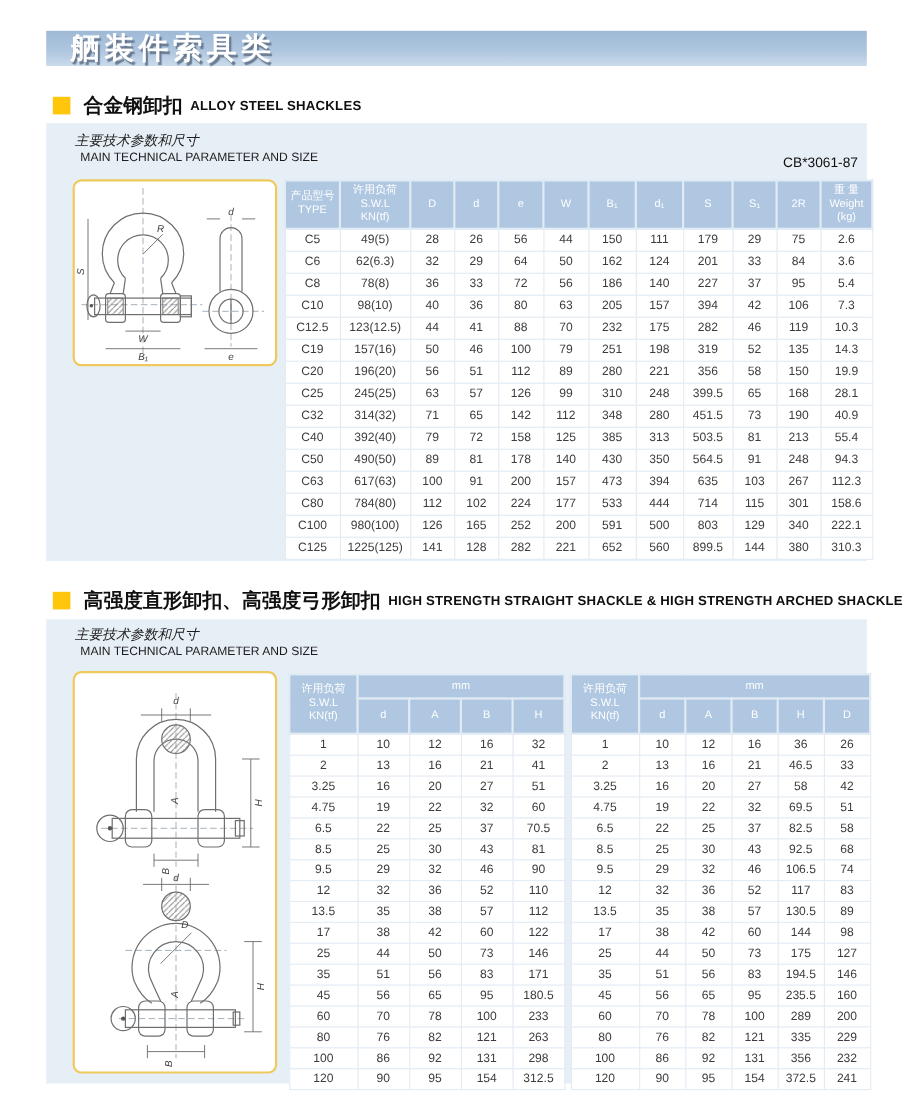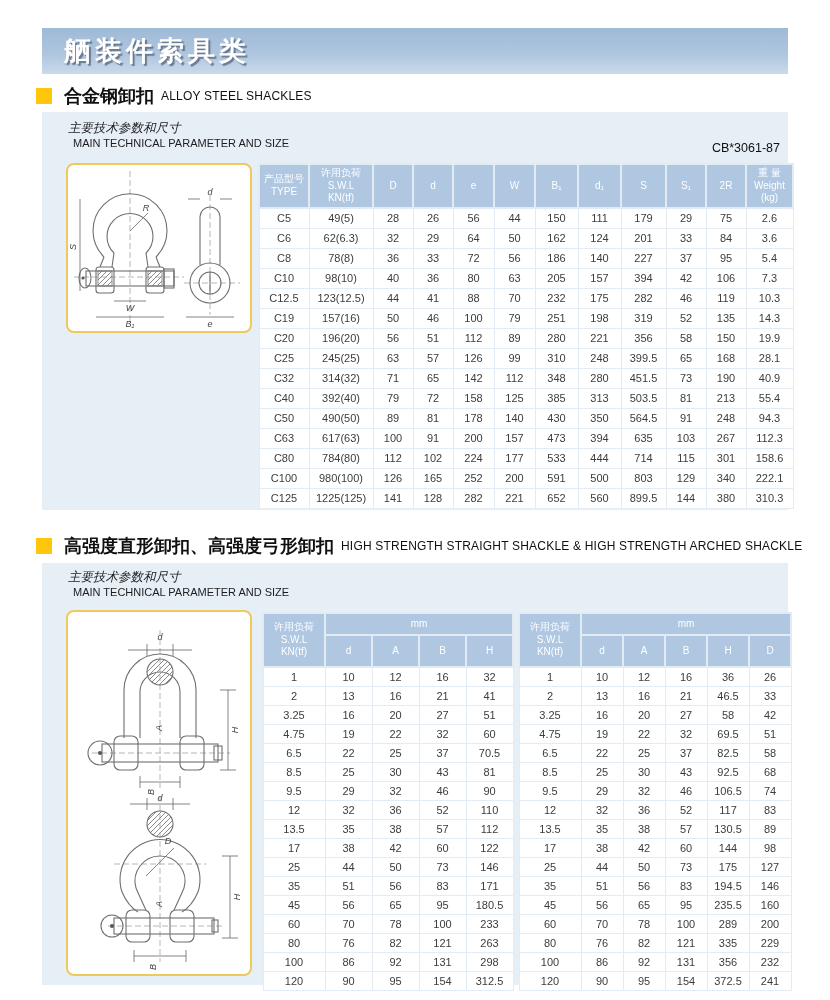--- a/index.html
+++ b/index.html
@@ -1,32 +1,32 @@
 <!DOCTYPE html>
 <html><head>
 <meta charset="utf-8">
 <style>
   html,body { margin:0; padding:0; background:#ffffff; }
   body { font-family:"Liberation Sans","DejaVu Sans",sans-serif; }
   .page { position:relative; width:830px; height:1000px; background:#ffffff; overflow:hidden; }
 
   
-  .banner { position:absolute; left:42px; top:28px; width:746px; height:46px;
+  .banner { position:absolute; left:42px; top:28px; width:746px; height:32px;
     background:linear-gradient(180deg,#9fbad6 0%,#aec5de 55%,#c9daeb 100%);
     display:flex; align-items:center; padding-left:22px; box-sizing:border-box; }
   .banner-zh { font-size:27px; font-weight:bold; color:#ffffff; letter-spacing:4px;
     text-shadow:2px 2px 1px rgba(96,112,134,0.9); white-space:nowrap; }
   .banner-en { font-size:19px; font-weight:bold; color:#ffffff; margin-left:12px;
     letter-spacing:0.5px; text-shadow:2px 2px 1px rgba(96,112,134,0.9); white-space:nowrap; }
 
   
-  .sec-head { position:absolute; left:36px; display:flex; align-items:center; }
+  .sec-head { position:absolute; left:48px; display:flex; align-items:center; }
   .bullet { width:16px; height:16px; background:#ffc60b; flex:0 0 auto; }
   .sec-zh { font-size:18px; font-weight:bold; color:#101010; margin-left:12px; white-space:nowrap; }
-  .sec-en { font-size:12px; font-weight:normal; color:#101010; margin-left:7px; white-space:nowrap; letter-spacing:0.2px; }
+  .sec-en { font-size:12px; font-weight:bold; color:#101010; margin-left:7px; white-space:nowrap; letter-spacing:0.2px; }
   #sec1-head { top:84px; }
   #sec2-head { top:534px; }
 
   
   .panel { position:absolute; left:42px; width:746px; background:#e6eef6; }
   #panel1 { top:112px; height:398px; }
   #panel2 { top:563px; height:422px; }
 
   .subtitle-zh { position:absolute; left:26px; font-size:12.5px; color:#1d1d1d;font-style:italic; }
   .subtitle-en { position:absolute; left:31px; font-size:11px; color:#1d1d1d; }

